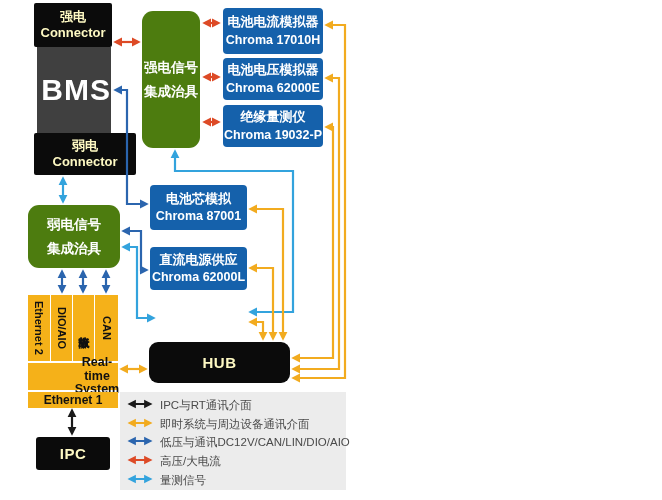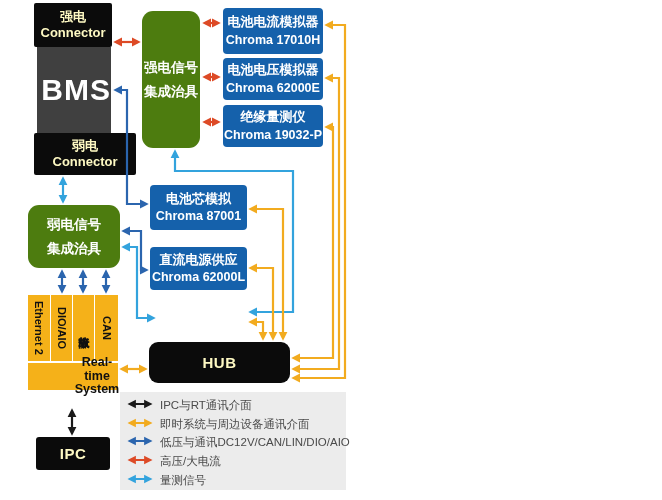--- a/index.html
+++ b/index.html
@@ -92,20 +92,23 @@
   <div class="box orange vbox" style="left:73px;top:295px;width:21px;height:66px;">
     <span>故障板卡</span>
   </div>
   <div class="box orange vbox" style="left:95px;top:295px;width:23px;height:66px;">
     <span>CAN</span>
   </div>
   <div class="box orange" style="left:28px;top:363px;width:90px;height:27px;">
     <span class="rts-txt">Real-time</span>
     <span class="rts-txt">System</span>
   </div>
+  <div class="box orange" style="left:28px;top:392px;width:90px;height:16px;">
+    <span class="eth-txt">Ethernet 1</span>
+  </div>
 
   <div id="legend-bg"></div>
   <div class="leg-label" style="top:399px;">IPC与RT通讯介面</div>
   <div class="leg-label" style="top:418px;">即时系统与周边设备通讯介面</div>
   <div class="leg-label" style="top:436px;">低压与通讯DC12V/CAN/LIN/DIO/AIO</div>
   <div class="leg-label" style="top:455px;">高压/大电流</div>
   <div class="leg-label" style="top:474px;">量测信号</div>
 
   <svg class="wires" width="662" height="500" viewBox="0 0 662 500">
     <defs>

